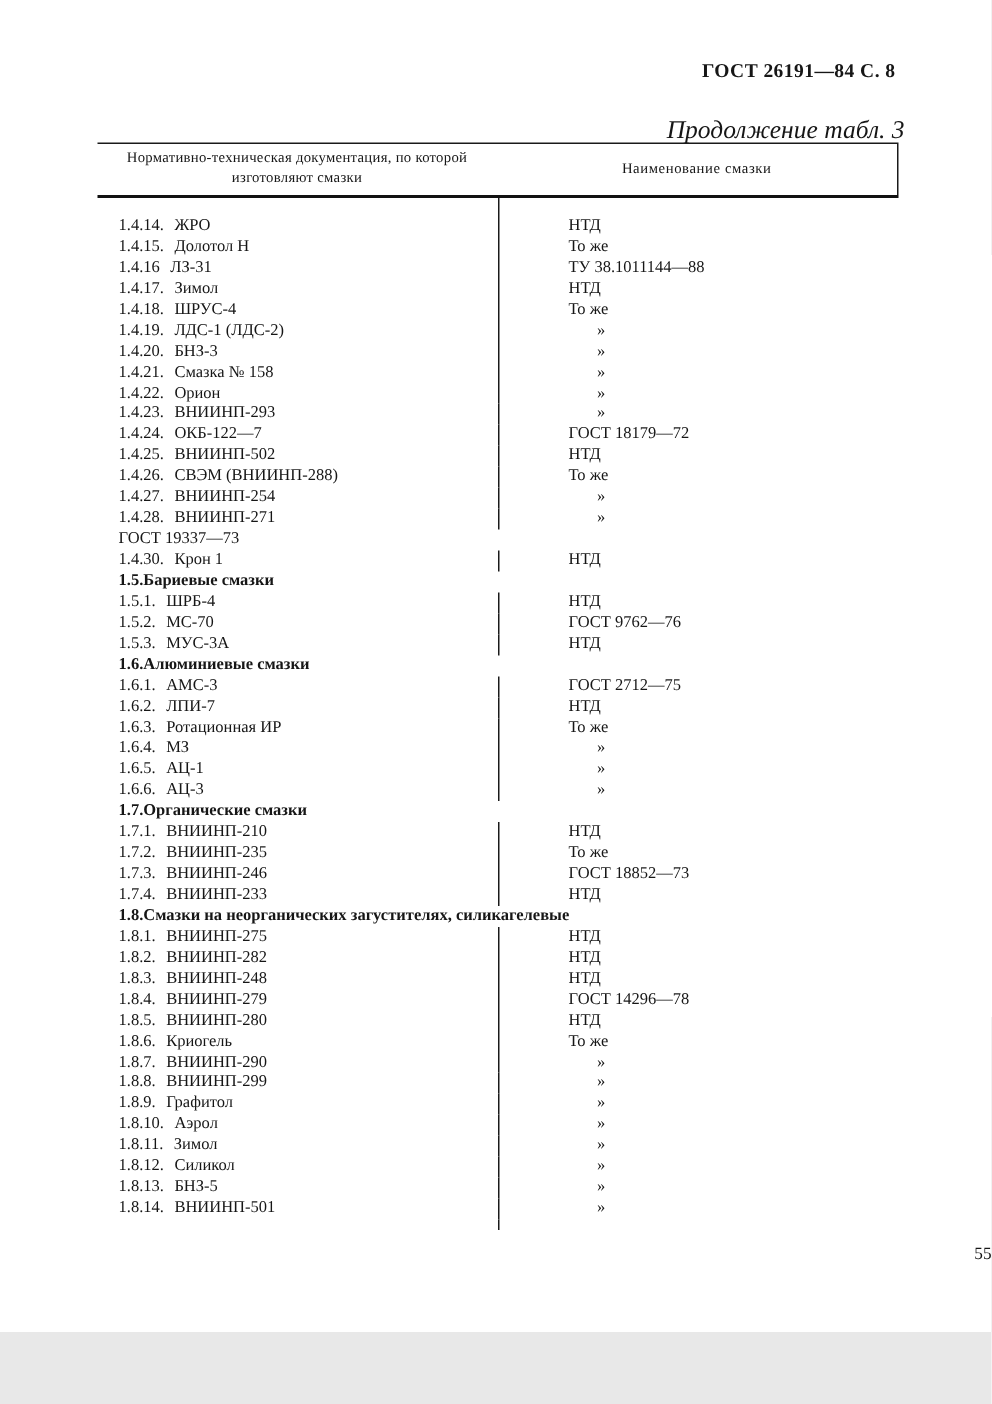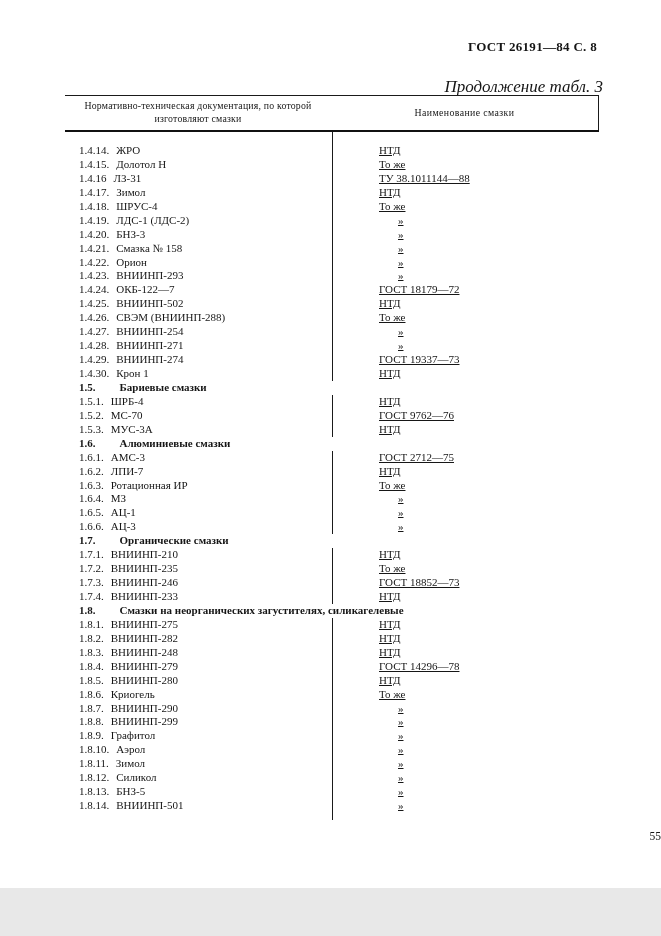--- a/index.html
+++ b/index.html
@@ -46,30 +46,30 @@
   .tbody { font-size:11px; }
   .row { display:flex; height:13.95px; line-height:13.95px;gap:32px; }
   .row.spacer-top { height:12px; }
   .row.spacer-bottom { height:7px; }
   .cell-left {
     width:268px; box-sizing:border-box;
     padding-left:14px;
     border-right:1.2px solid #1a1a1a;
     white-space:nowrap; overflow:visible;
   }
-  .cell-right { flex:1; padding-left:14px; white-space:nowrap;text-decoration:underline; }
+  .cell-right { flex:1; padding-left:14px; white-space:nowrap; }
   .cell-right.ditto { padding-left:33px; }
   .num { margin-right:7px; }
   .section-row {
     display:block;
     padding-left:14px;
     font-weight:bold;
     white-space:nowrap;
   }
-  .section-row .num { margin-right:24px; }
+  .section-row .num { margin-right:0; }
   .page-number {
     position:absolute; top:830px; left:0; width:661px;
     text-align:right; font-size:11.5px;
   }
 </style>
 </head>
 <body>
 
 <div class="page">
 
@@ -141,21 +141,20 @@
         </div>
         <div class="row item-row">
           <div class="cell-left"><span class="num">1.4.27.</span><span class="name">ВНИИНП-254</span></div>
           <div class="cell-right ditto"><span class="doc">»</span></div>
         </div>
         <div class="row item-row">
           <div class="cell-left"><span class="num">1.4.28.</span><span class="name">ВНИИНП-271</span></div>
           <div class="cell-right ditto"><span class="doc">»</span></div>
         </div>
         <div class="row item-row">
-          <div class="cell-left"><span class="num">1.4.29.</span><span class="name">ВНИИНП-274</span></div>
           <div class="cell-right"><span class="doc">ГОСТ 19337—73</span></div>
         </div>
         <div class="row item-row">
           <div class="cell-left"><span class="num">1.4.30.</span><span class="name">Крон 1</span></div>
           <div class="cell-right"><span class="doc">НТД</span></div>
         </div>
         <div class="row section-row"><span class="num">1.5.</span><span class="name">Бариевые смазки</span></div>
         <div class="row item-row">
           <div class="cell-left"><span class="num">1.5.1.</span><span class="name">ШРБ-4</span></div>
           <div class="cell-right"><span class="doc">НТД</span></div>

